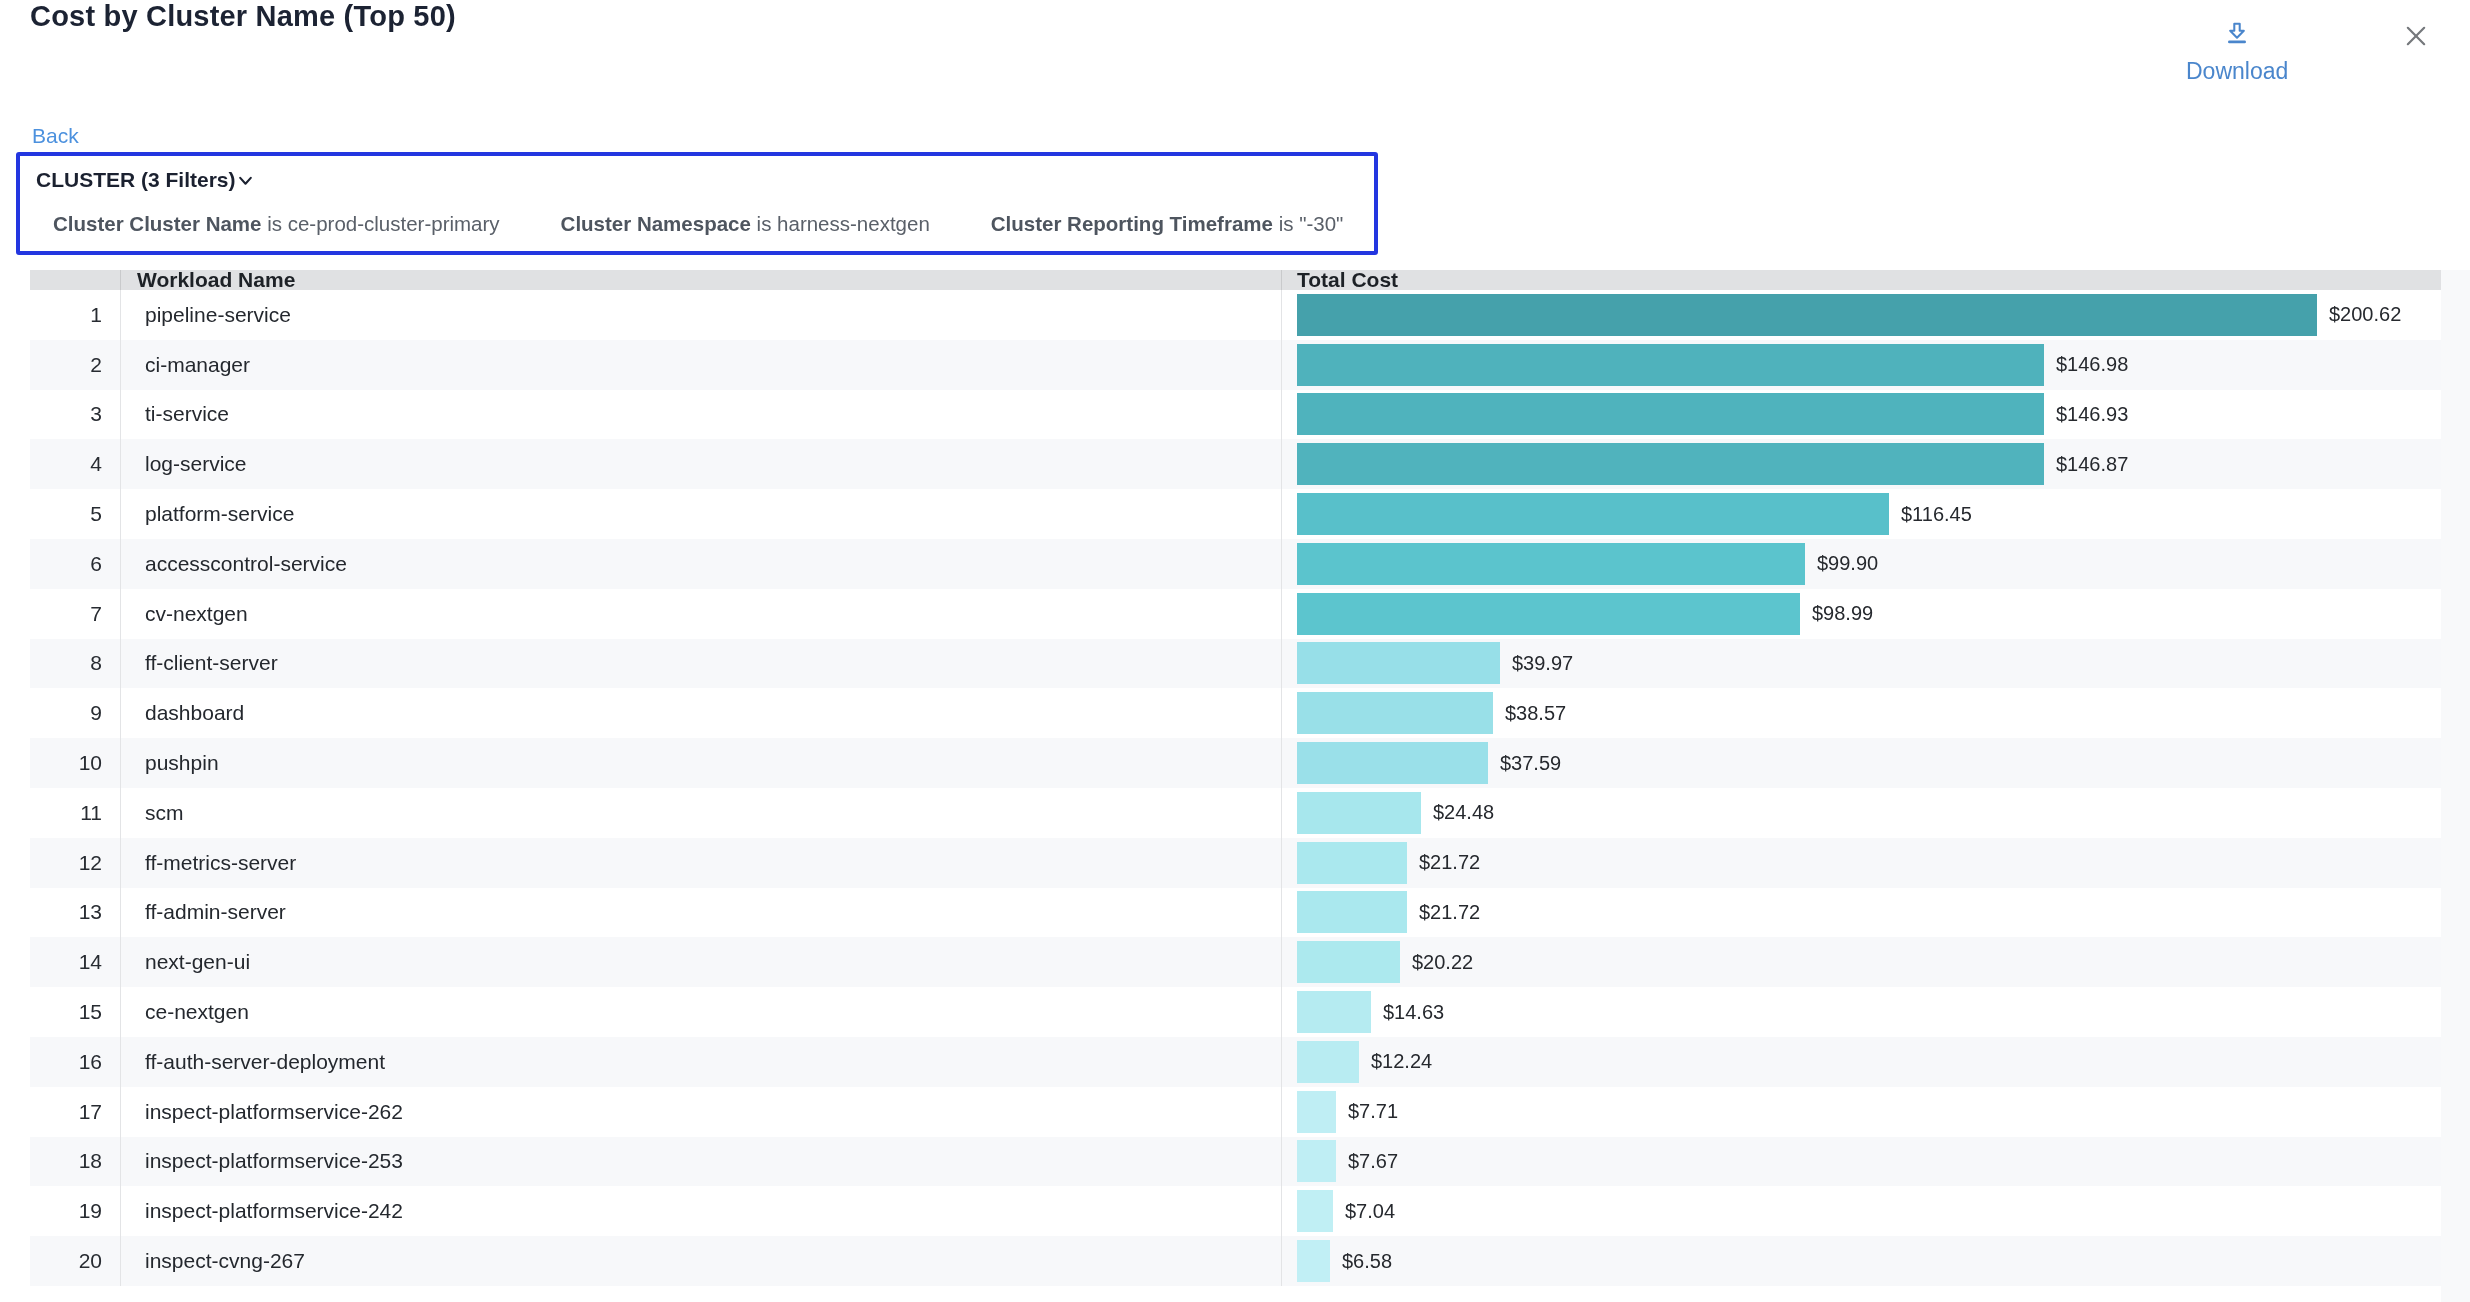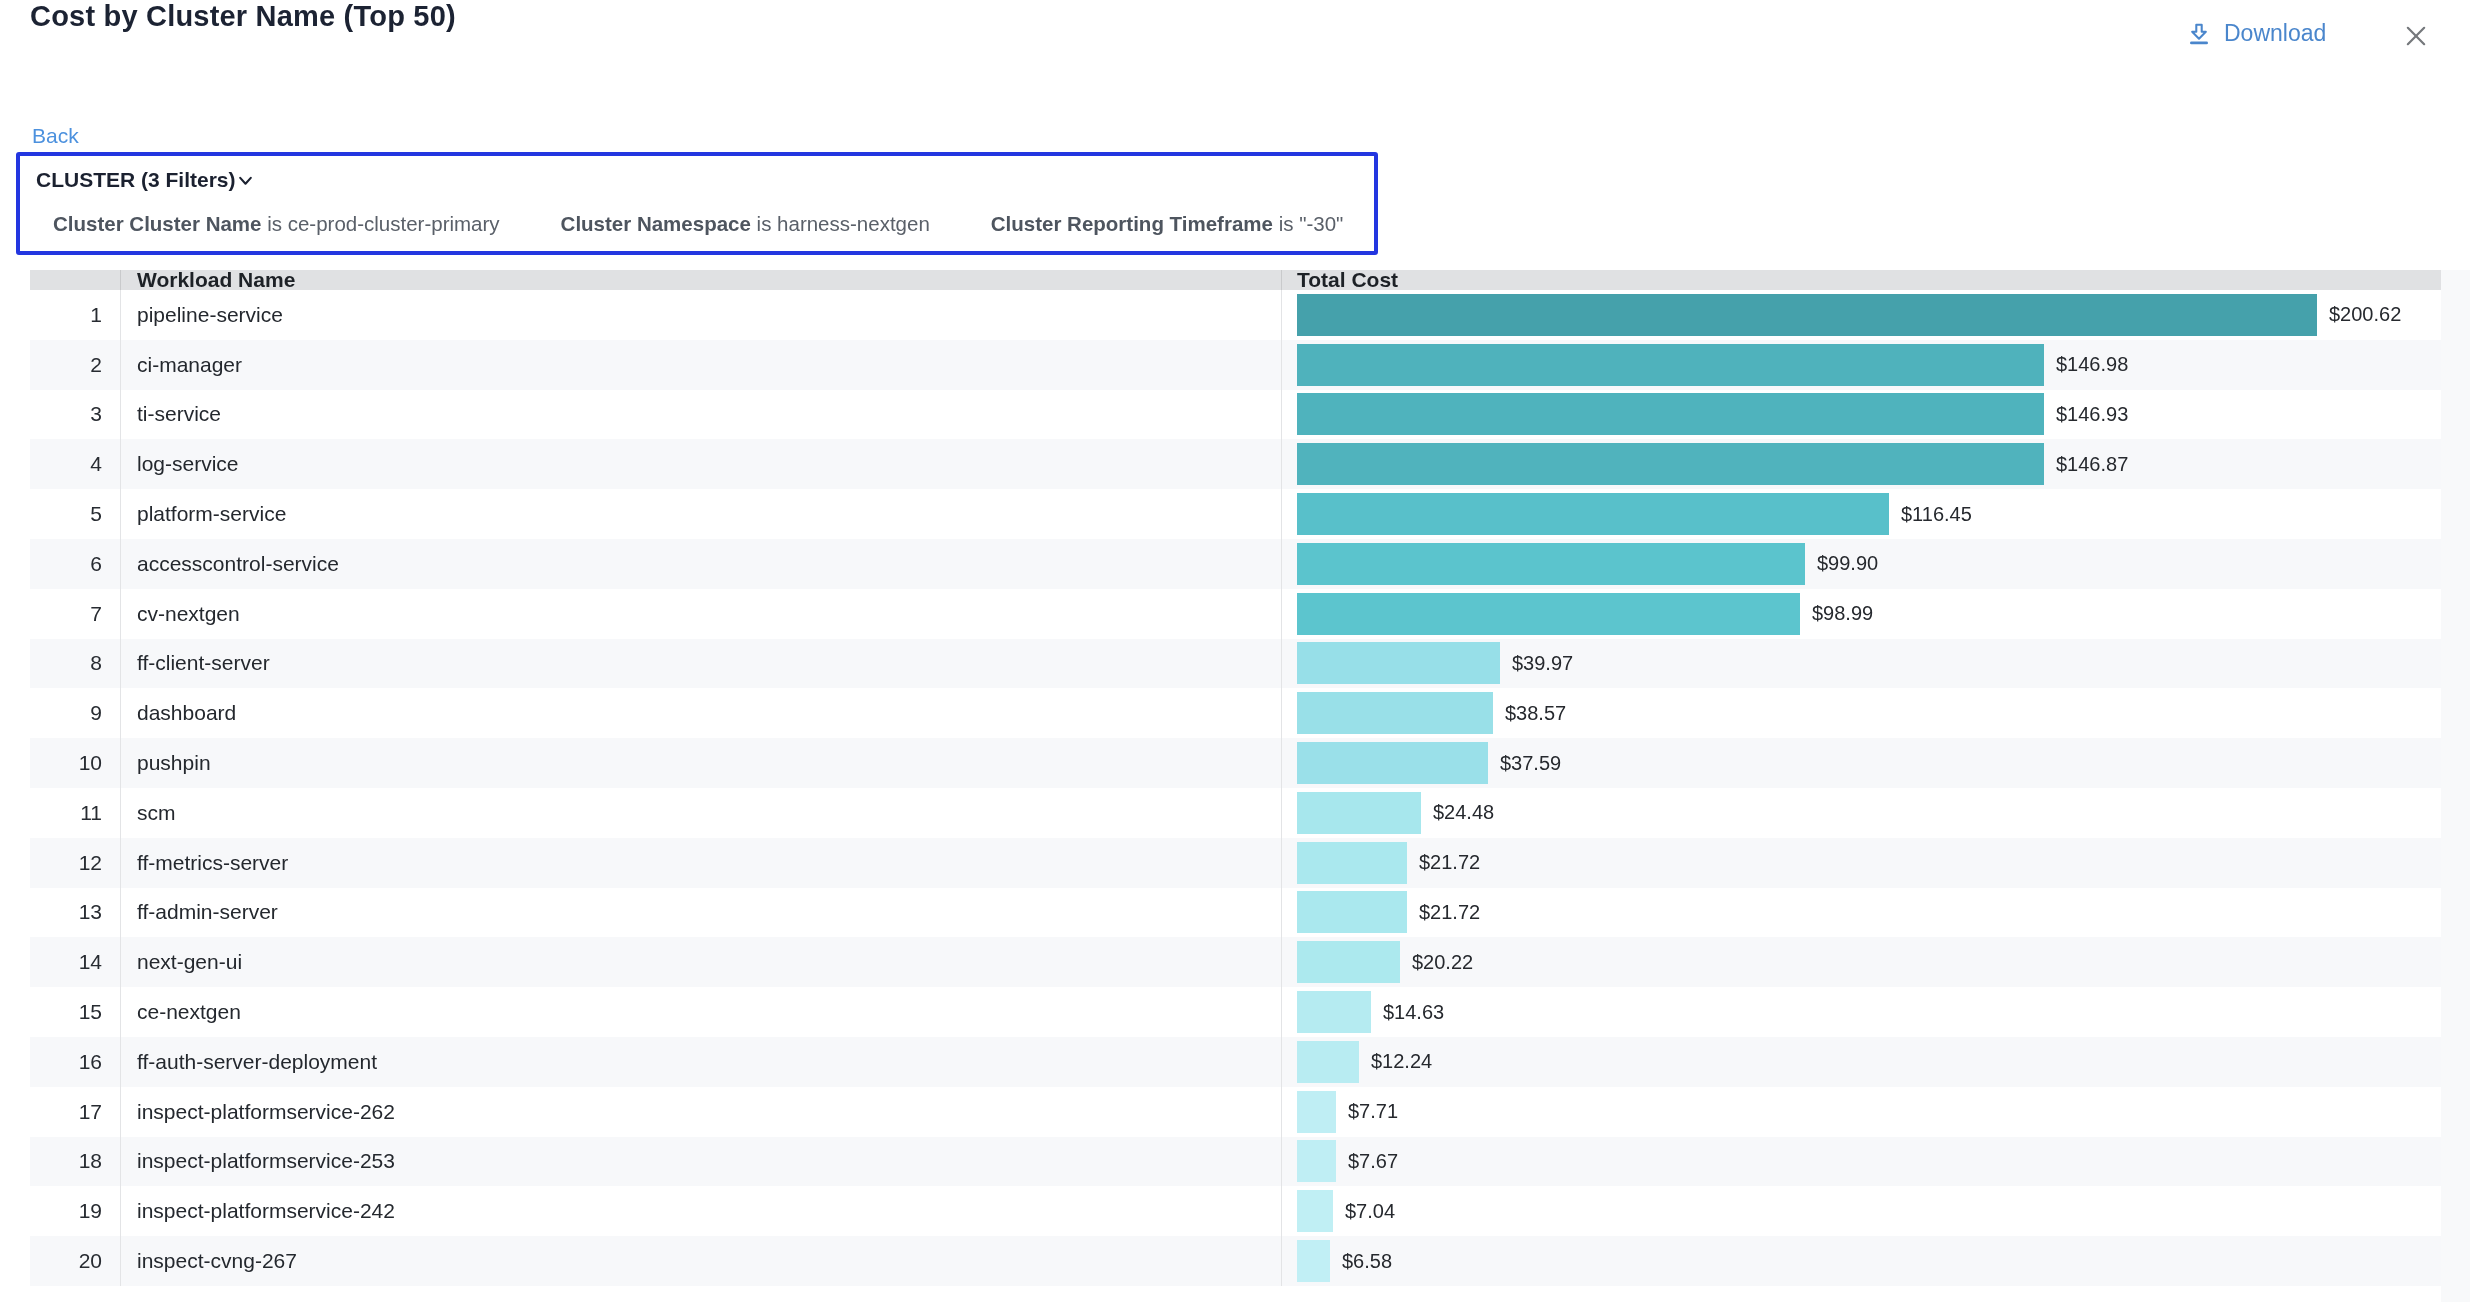--- a/index.html
+++ b/index.html
@@ -10,21 +10,21 @@
     -webkit-font-smoothing:antialiased;
   }
   
   .page-title{
     position:absolute;left:30px;top:0;
     font-size:29px;font-weight:700;color:#1c2333;letter-spacing:.2px;
   }
   .download-btn{
     position:absolute;left:2186px;top:20px;
     display:flex;align-items:center;gap:12px;
-    color:#4a86cc;font-size:23px;font-weight:500;cursor:pointer;
+    color:#4a86cc;font-size:23px;font-weight:500;cursor:pointer;flex-direction:column;
   }
   .close-btn{
     position:absolute;left:2402px;top:22px;width:28px;height:28px;cursor:pointer;
   }
   
   .back-link{
     position:absolute;left:32px;top:124px;
     font-size:21px;color:#4c91de;cursor:pointer;
   }
   
@@ -58,21 +58,21 @@
     padding-left:16px;display:flex;align-items:center;}
   .thead .h-cost{flex:1;box-sizing:border-box;border-left:1px solid #c9cacc;
     padding-left:15px;display:flex;align-items:center;}
   .row{
     display:flex;height:49.8px;align-items:stretch;
     font-size:21px;color:#24282e;background:#ffffff;
   }
   .row:nth-child(even){background:#f7f8fa;}
   .cell{display:flex;align-items:center;box-sizing:border-box;}
   .cell.rank{width:90px;justify-content:flex-end;padding-right:18px;color:#272b31;}
-  .cell.name{width:1161px;border-left:1px solid #e3e4e6;padding-left:16px;}
+  .cell.name{width:1161px;border-left:1px solid #e3e4e6;padding-left:24px;}
   .cell.cost{flex:1;border-left:1px solid #e3e4e6;padding-left:15px;gap:12px;}
   .bar{height:42px;flex:0 0 auto;}
   .val{font-size:20px;color:#26292e;white-space:nowrap;}
   svg{display:block;}
 </style>
 </head>
 <body>
 
 <div class="page-title">Cost by Cluster Name (Top 50)</div>
 

